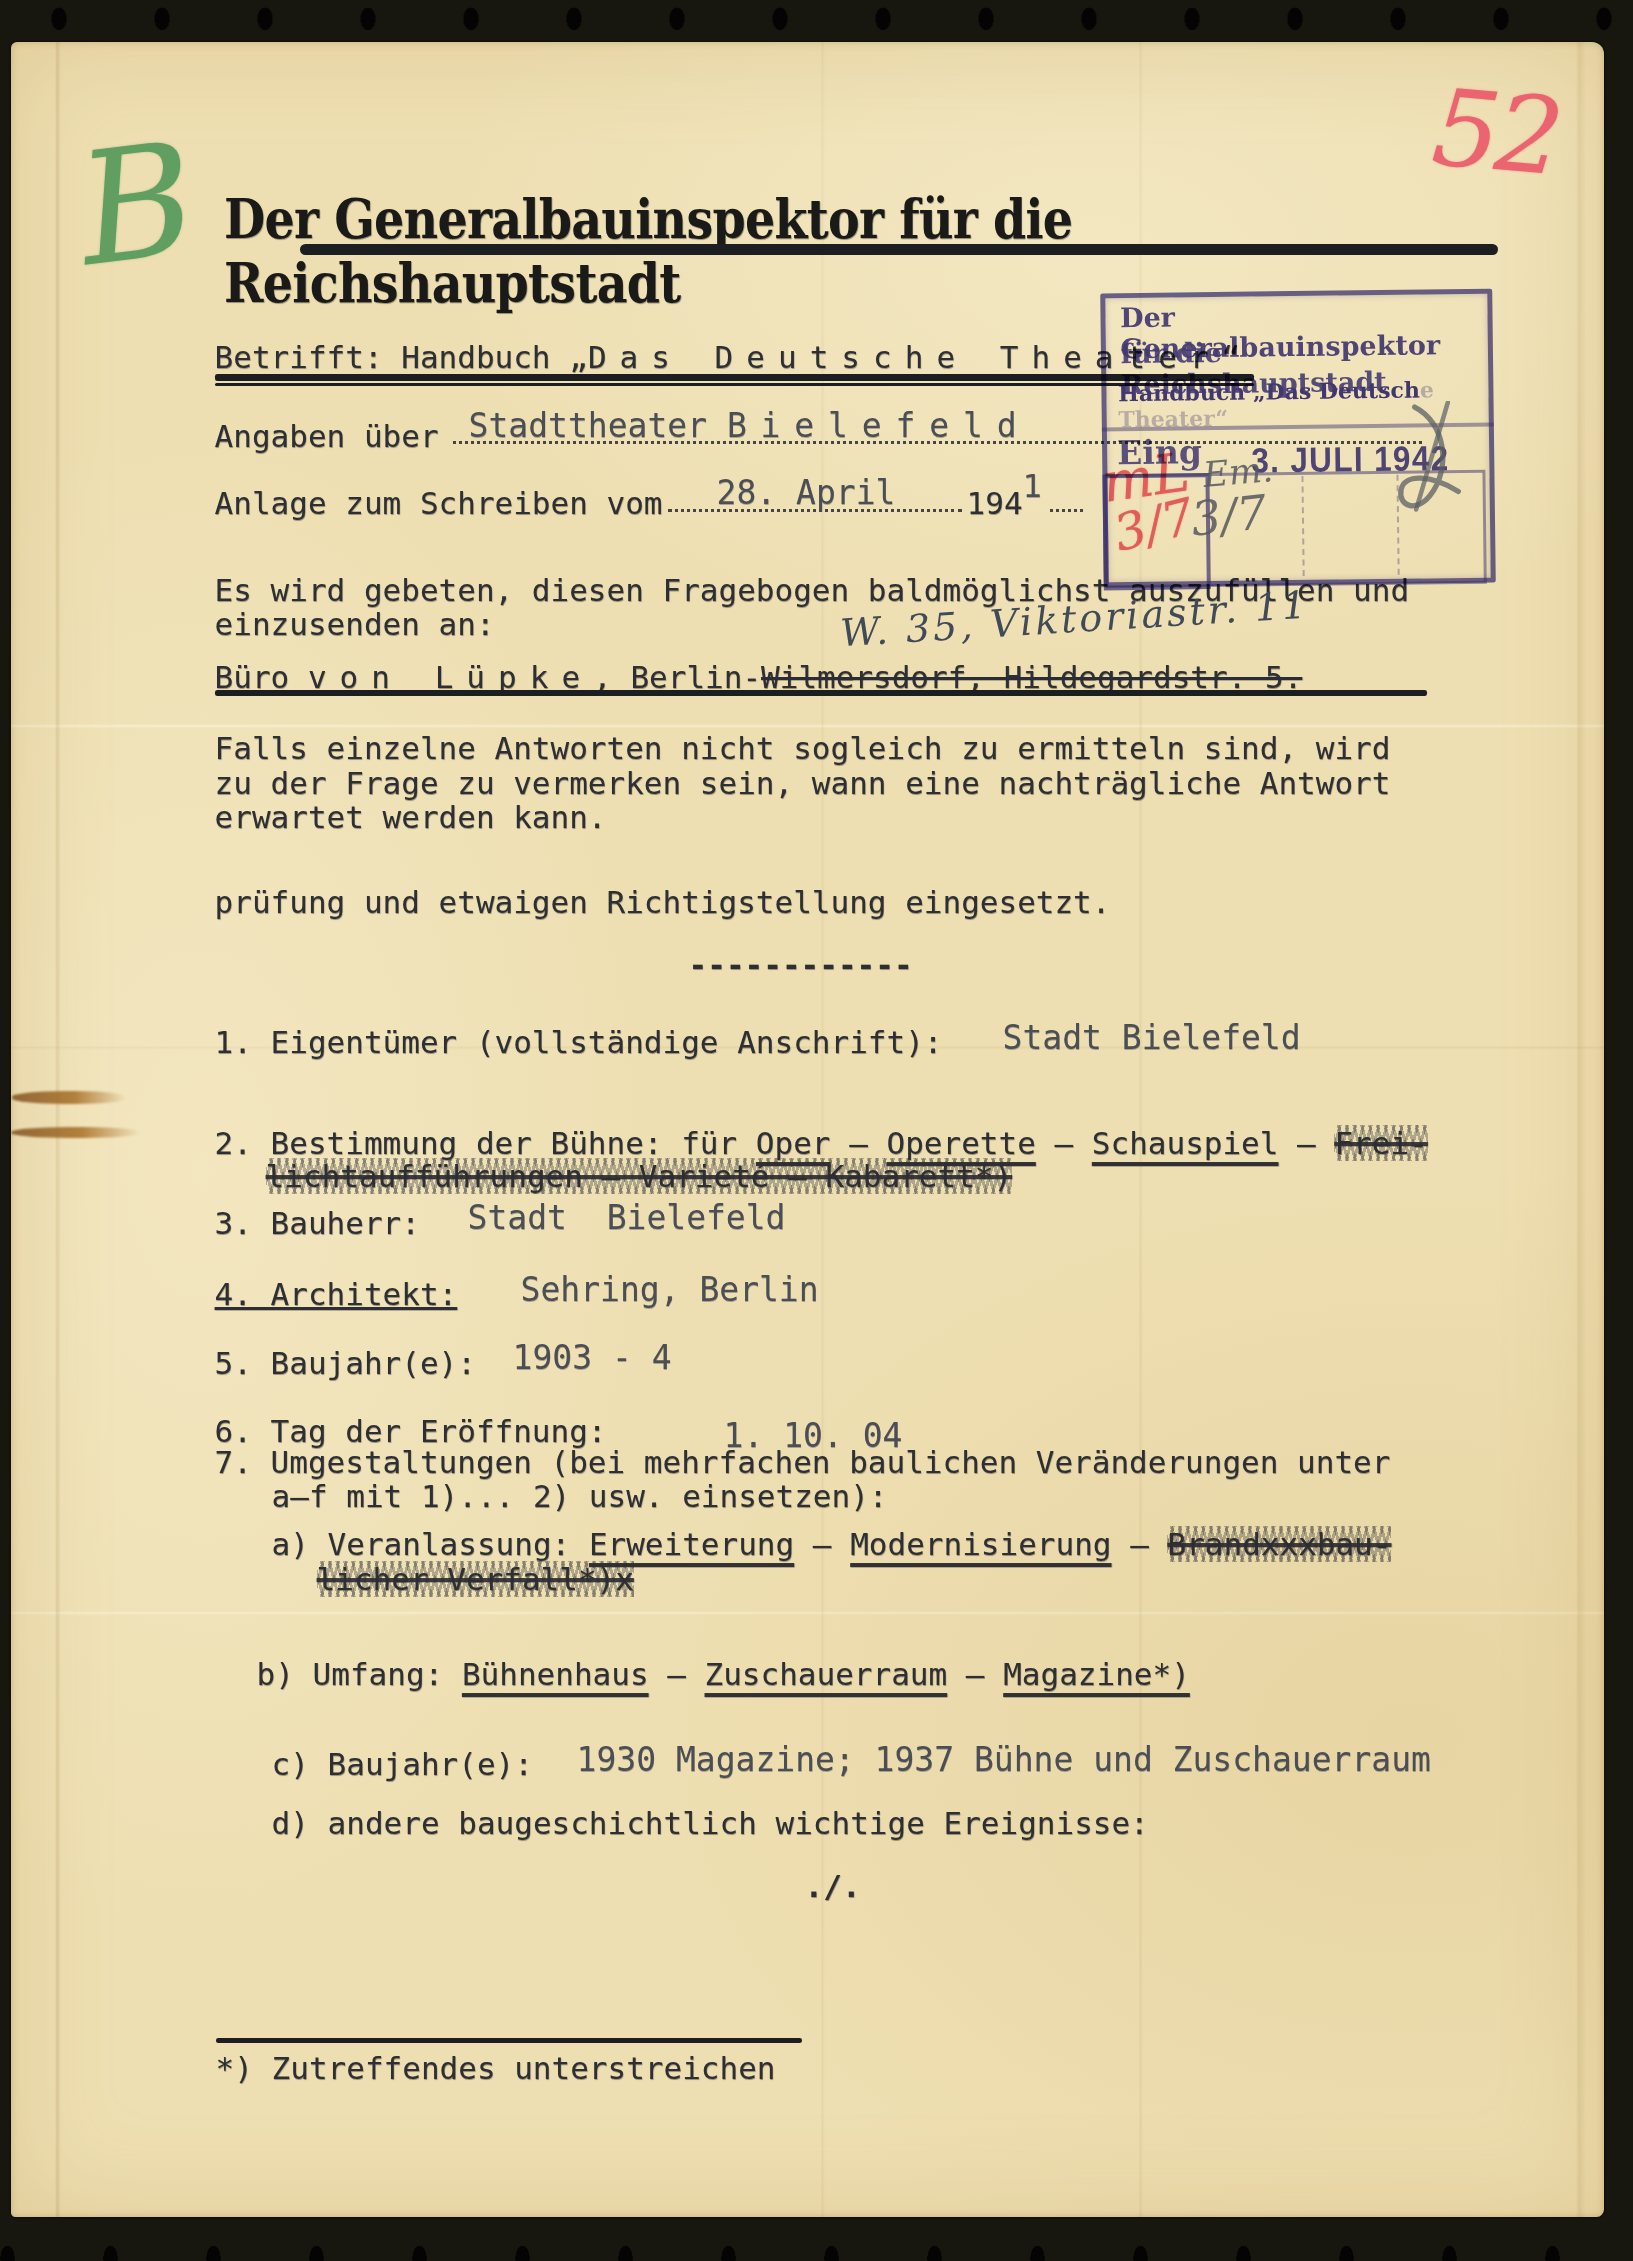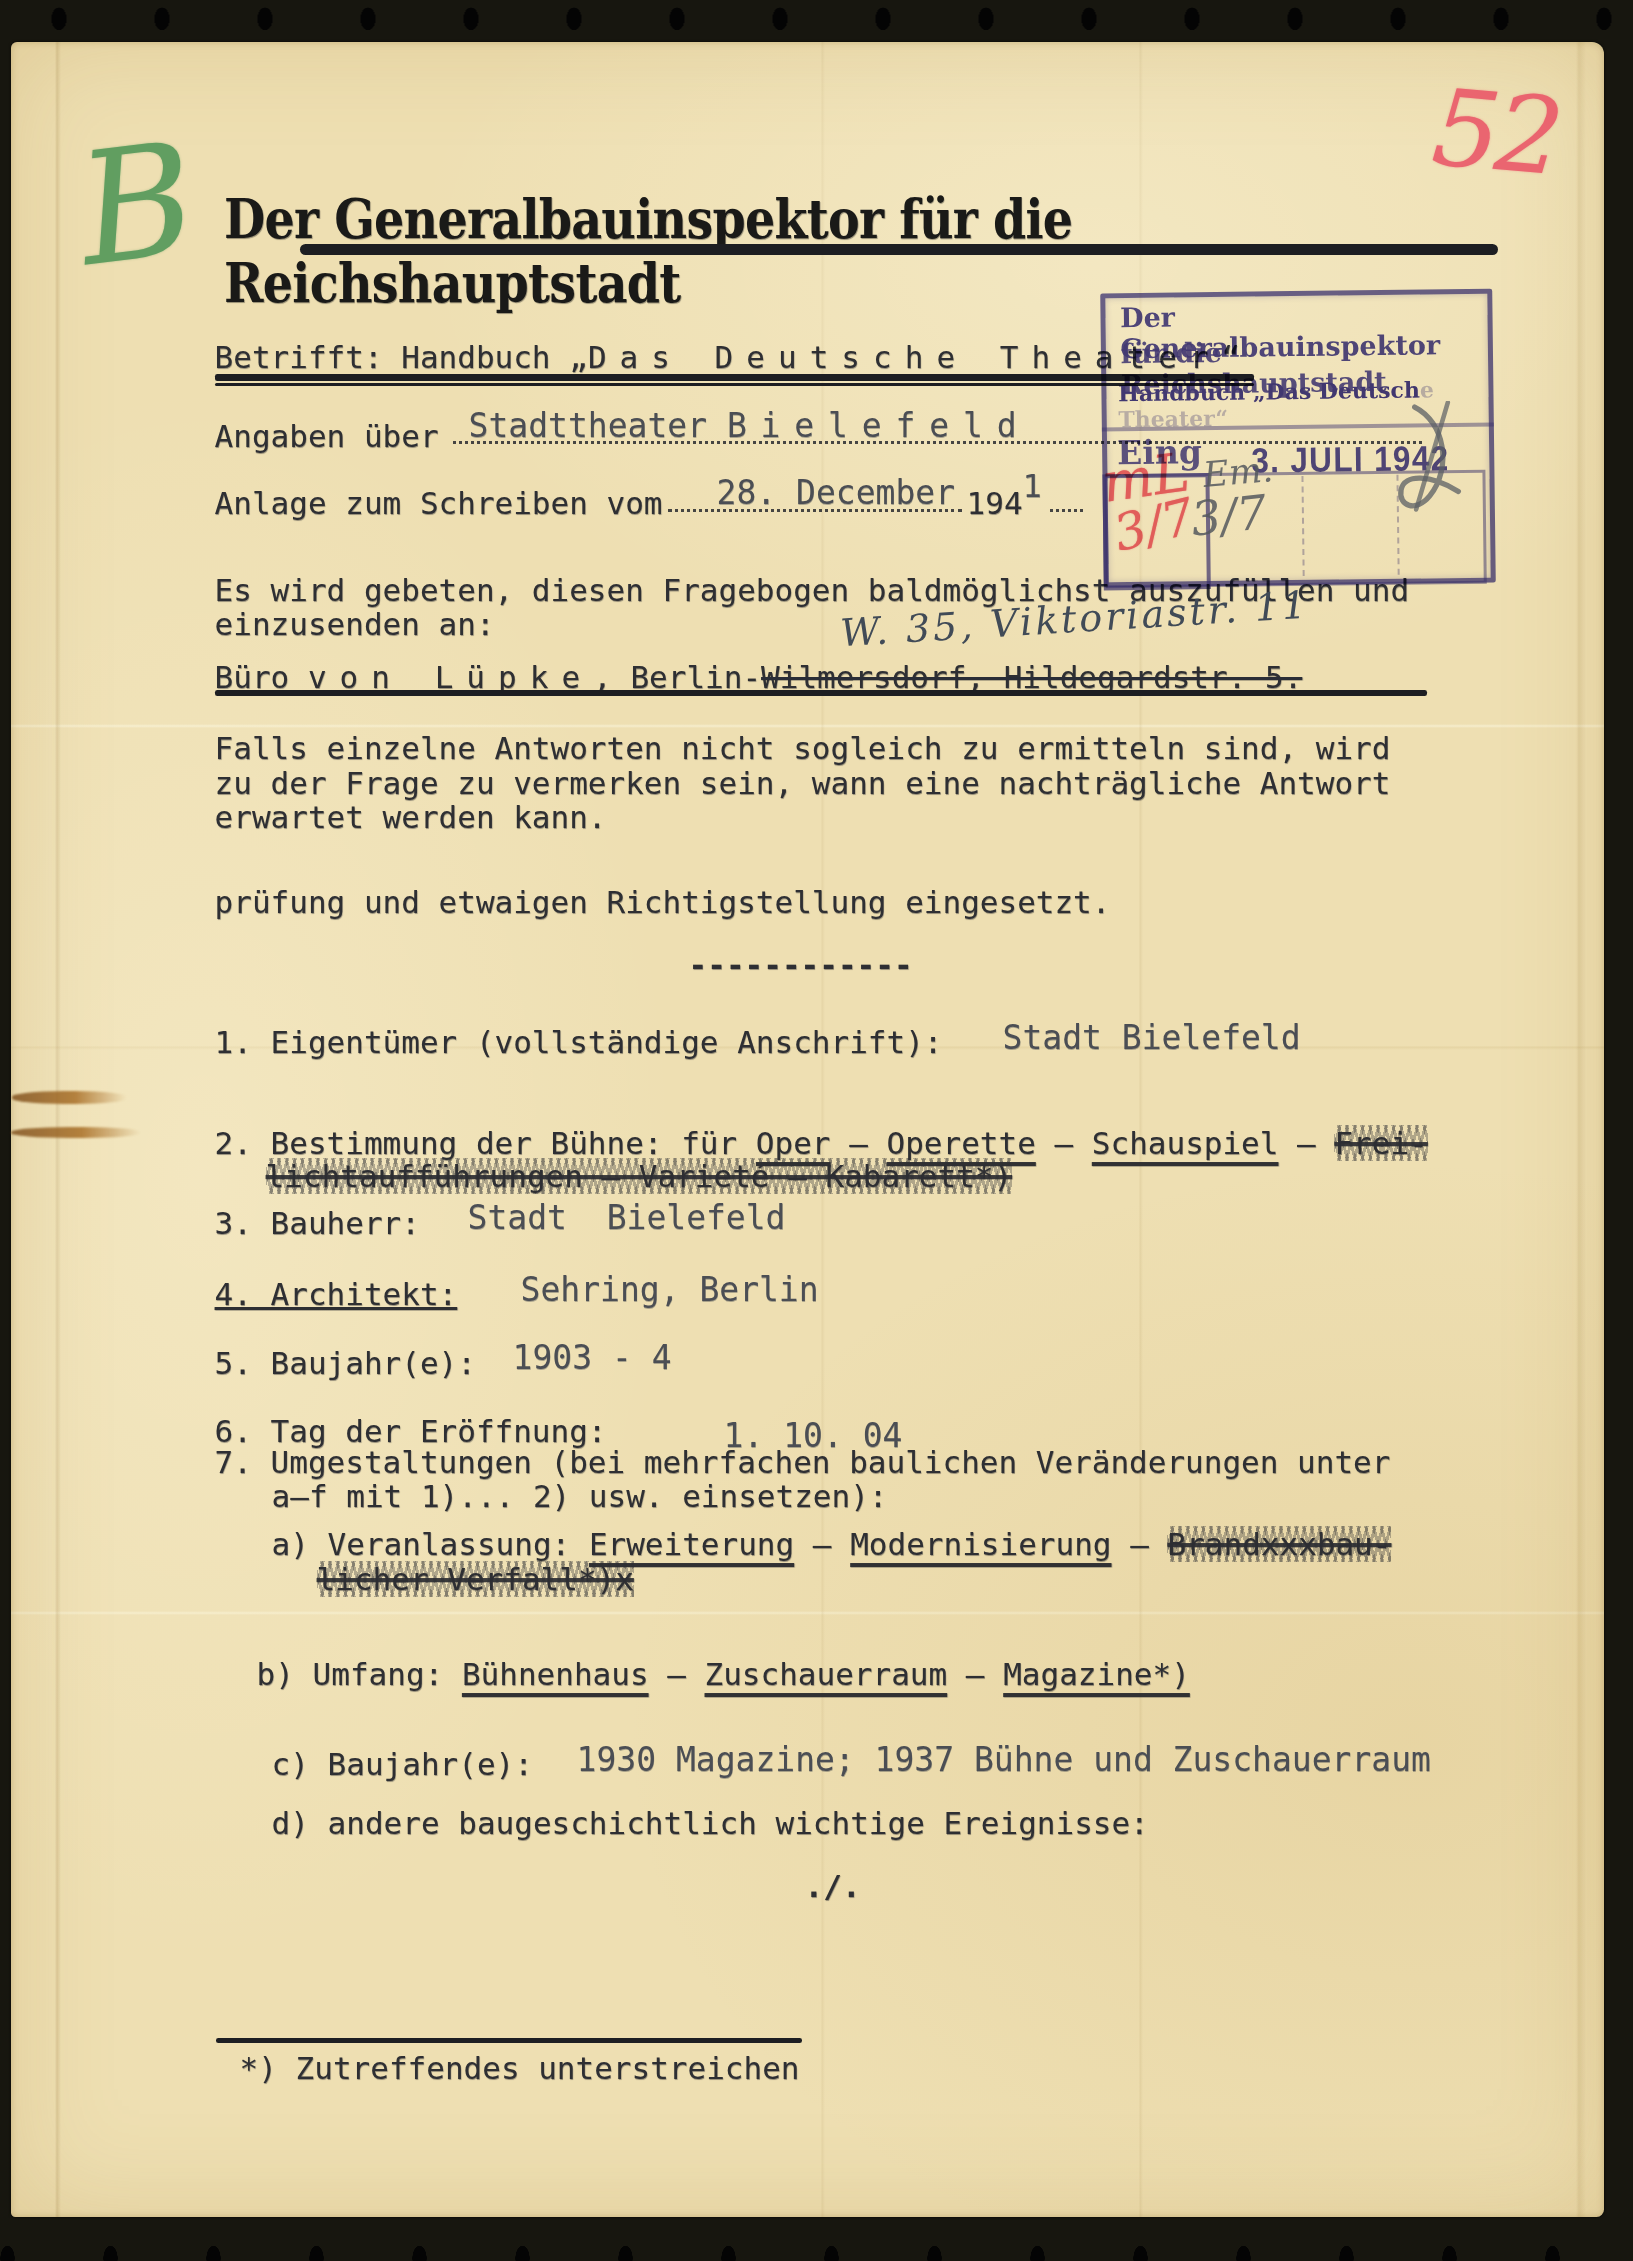--- a/index.html
+++ b/index.html
@@ -85,21 +85,21 @@
 
     <div class="typed" style="left:204px;top:298px;"><span>Betrifft: Handbuch „</span><span class="sp">Das Deutsche Theater</span><span>“</span></div>
     <div class="bar" style="left:204px;top:332px;width:1039px;height:6.8px;"></div>
     <div class="bar" style="left:204px;top:341px;width:1039px;height:3px;"></div>
 
     <div class="typed" style="left:204px;top:377px;">Angaben über</div>
     <div class="typed vv" style="left:458px;top:366px;"><span>Stadttheater </span><span class="sp">Bielefeld</span></div>
     <div class="dots" style="left:442px;top:399px;width:969px;"></div>
 
     <div class="typed" style="left:204px;top:444px;">Anlage zum Schreiben vom</div>
-    <div class="typed vv" style="left:706px;top:433px;">28. December</div>
+    <div class="typed vv" style="left:706px;top:433px;">28. April</div>
     <div class="dots" style="left:657px;top:467px;width:294px;"></div>
     <div class="typed" style="left:956px;top:444px;">194</div>
     <div class="typed vv" style="left:1012px;top:427px;font-size:32px;">1</div>
     <div class="dots" style="left:1039px;top:467px;width:33px;"></div>
 
     <div class="stamp fraktur">
       <div class="stamp-box"></div>
       <div class="s-l1">Der Generalbauinspektor</div>
       <div class="s-l2">für die Reichshauptstadt</div>
       <div class="s-l3"><span>Handbuch „Das Deutsch</span><span class="faded">e Theater“</span></div>
@@ -165,19 +165,19 @@
     <div class="typed" style="left:246px;top:1615px;"><span>b) Umfang: </span><span class="u">Bühnenhaus</span><span> — </span><span class="u">Zuschauerraum</span><span> — </span><span class="u">Magazine*)</span></div>
 
     <div class="typed" style="left:261px;top:1705px;">c) Baujahr(e):</div>
     <div class="typed vv" style="left:566px;top:1700px;">1930 Magazine; 1937 Bühne und Zuschauerraum</div>
 
     <div class="typed" style="left:261px;top:1764px;text-align:center;">d) andere baugeschichtlich wichtige Ereignisse:</div>
 
     <div class="typed" style="left:794px;top:1827px;font-weight:bold;">./.</div>
 
     <div class="bar" style="left:205px;top:1996px;width:586px;height:4.5px;"></div>
-    <div class="typed" style="left:205px;top:2009px;margin-left:24px;">*) Zutreffendes unterstreichen</div>
+    <div class="typed" style="left:205px;top:2009px;">*) Zutreffendes unterstreichen</div>
 
     <div class="rust" style="left:1.5px;top:1049px;width:115px;height:13px;"></div>
     <div class="rust" style="left:0px;top:1085px;width:130px;height:11.3px;"></div>
   </div>
 </div>
 
 
 </body></html>

